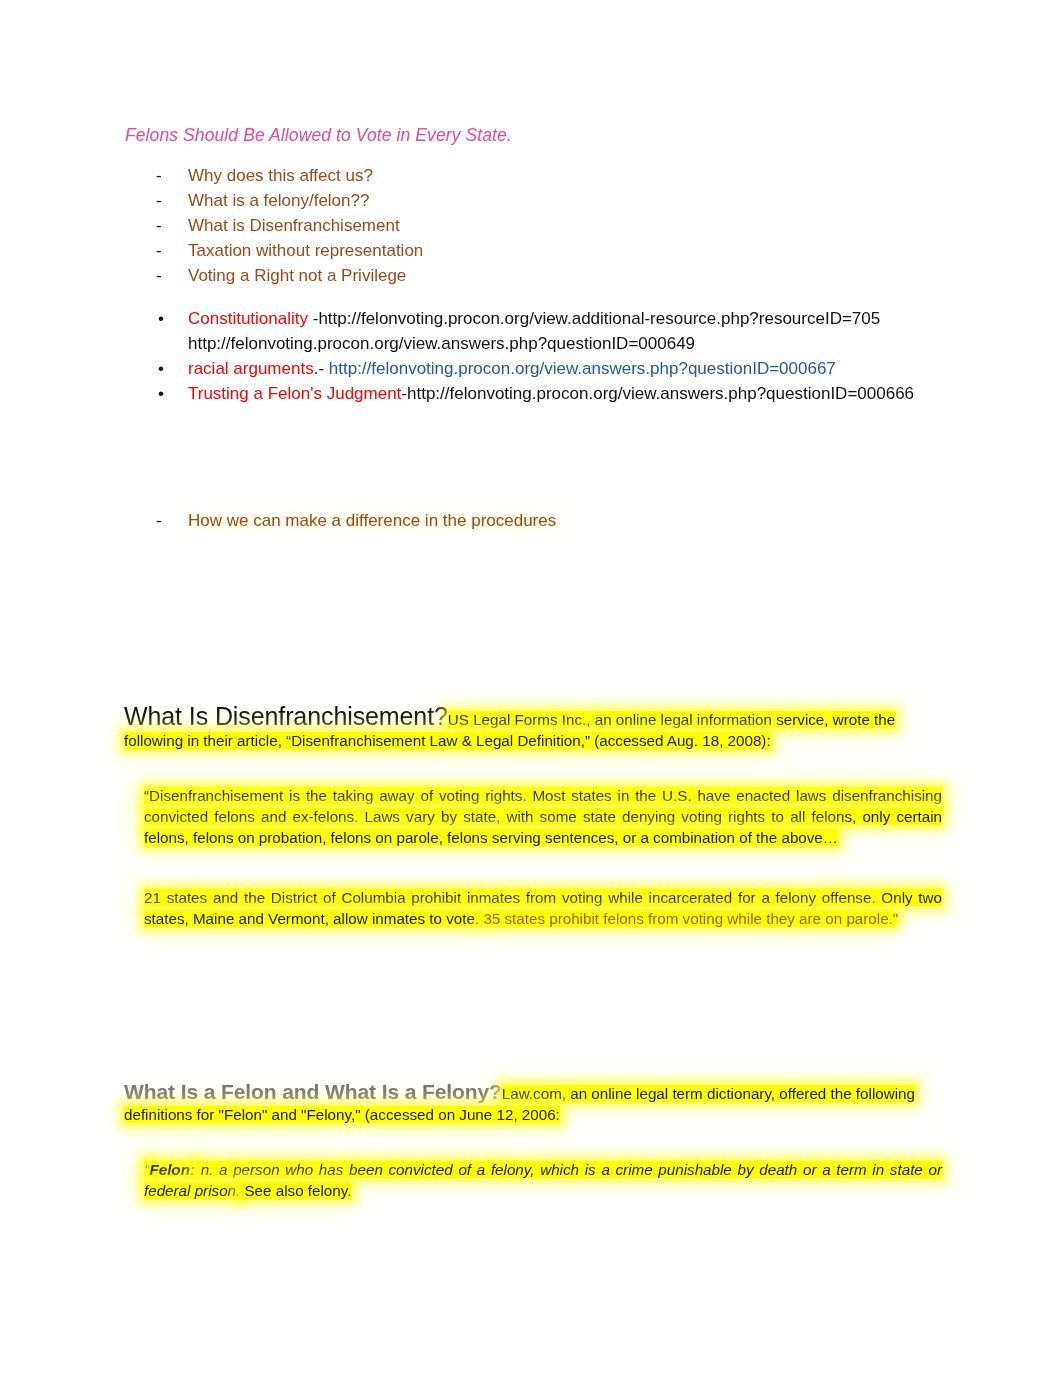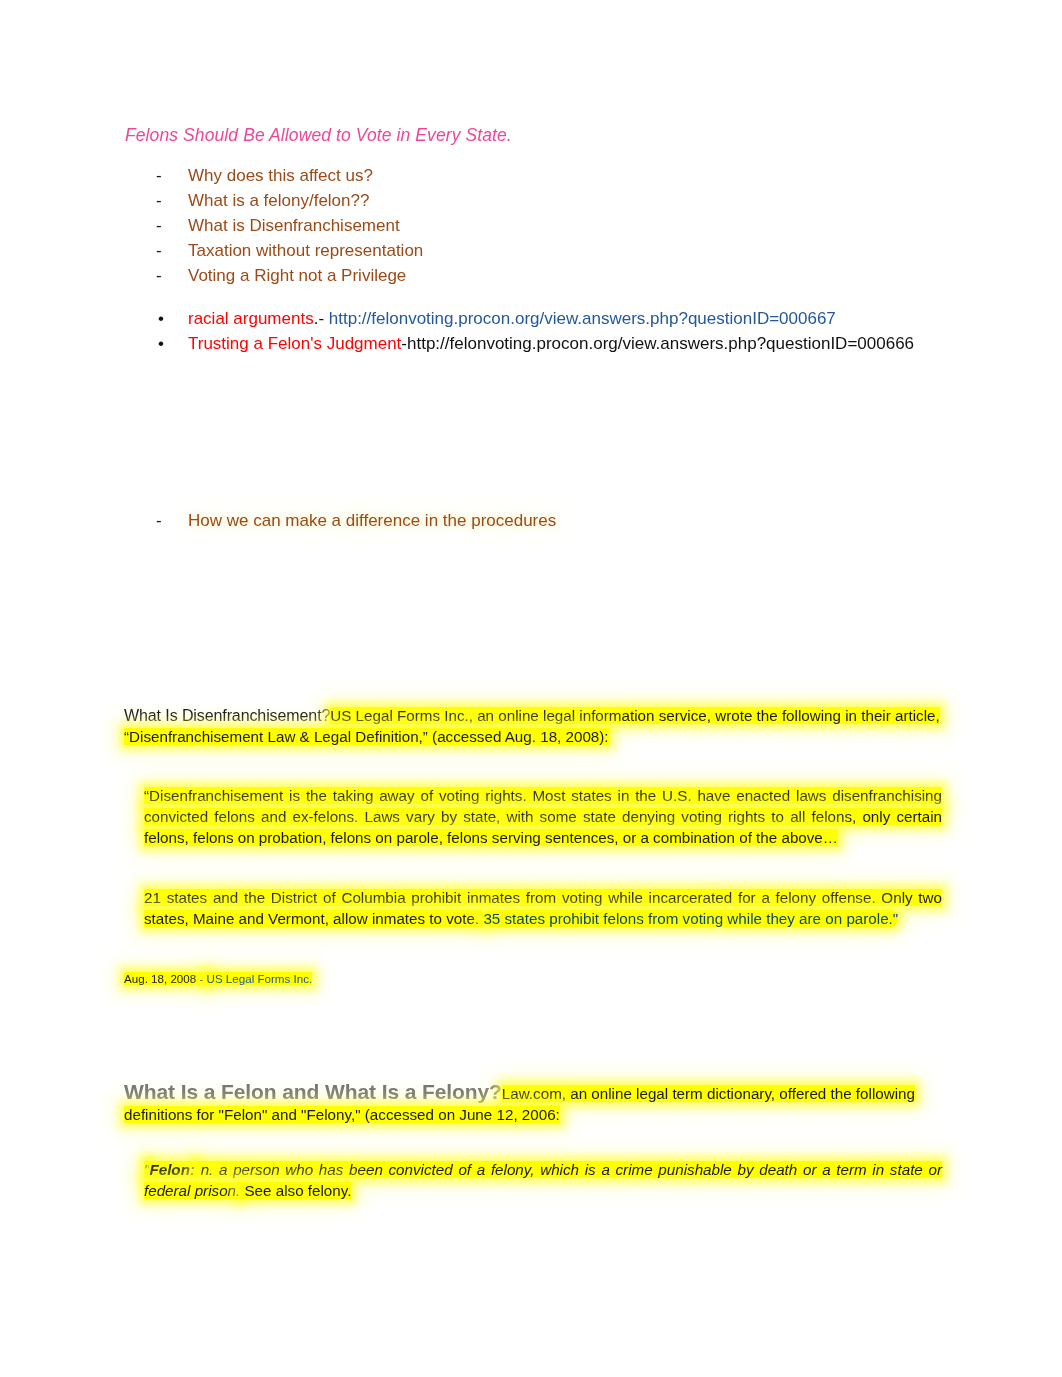--- a/index.html
+++ b/index.html
@@ -125,32 +125,32 @@
   }
 
   .body-text {
     font-size: 15.2px;
     line-height: 20.8px;
     color: #1b1b1b;
   }
   .justified { text-align: justify; margin-left: 20px; }
 
   .head-reg {
-    font-size: 16px;
+    font-size: 25px;
     font-weight: normal;
     color: #0d0d0d;
     letter-spacing: -0.1px;
   }
   .head-bold {
     font-size: 21px;
     font-weight: bold;
     color: #737373;
     letter-spacing: -0.1px;
   }
-  .blue-text { color: #0c4a6e; border-radius: 7px; }
+  .blue-text { color: #a16207; border-radius: 7px; }
   .cite-line {
     font-size: 11.6px;
     line-height: 17px;
     color: #1b1b1b;
   }
   .cite-src { color: #23589d; }
   .ital { font-style: italic; }
   .bold-ital { font-style: italic; font-weight: bold; }
 </style>
 </head>
@@ -178,20 +178,24 @@
       <span class="dash-text">Taxation without representation</span>
     </div>
     <div class="dash-item">
       <span class="dash-marker">-</span>
       <span class="dash-text">Voting a Right not a Privilege</span>
     </div>
   </div>
 
   <div class="bullet-list">
 
+    <div class="bullet-item">
+      <span class="tag-red">Constitutionality</span><span class="tag-black"> -</span><span class="tag-black url-wrap">http://felonvoting.procon.org/view.additional-resource.php?resourceID=705</span><br>
+      <span class="tag-black url-wrap">http://felonvoting.procon.org/view.answers.php?questionID=000649</span>
+    </div>
 
     <div class="bullet-item">
       <span class="tag-red">racial arguments</span><span class="tag-black">.- </span><span class="tag-blue url-wrap">http://felonvoting.procon.org/view.answers.php?questionID=000667</span>
     </div>
 
     <div class="bullet-item spaced-after">
       <span class="tag-red">Trusting a Felon's Judgment</span><span class="tag-black">-</span><span class="tag-black url-wrap">http://felonvoting.procon.org/view.answers.php?questionID=000666</span>
     </div>
 
   </div>
@@ -208,23 +212,20 @@
   </div>
 
   <div class="section sec-quote1">
     <div class="body-text justified"><span class="hl">“Disenfranchisement is the taking away of voting rights. Most states in the U.S. have enacted laws disenfranchising convicted felons and ex-felons. Laws vary by state, with some state denying voting rights to all felons, only certain felons, felons on probation, felons on parole, felons serving sentences, or a combination of the above…</span></div>
   </div>
 
   <div class="section sec-quote2">
     <div class="body-text justified"><span class="hl">21 states and the District of Columbia prohibit inmates from voting while incarcerated for a felony offense. Only two states, Maine and Vermont, allow inmates to vote. </span><span class="hl blue-text">35 states prohibit felons from voting while they are on parole."</span></div>
   </div>
 
-  <div class="section sec-cite">
-    <div class="cite-line"><span class="hl">Aug. 18, 2008 - </span><span class="hl cite-src">US Legal Forms Inc.</span></div>
-  </div>
 
   <div class="section sec-felony">
     <div class="body-text"><span class="head-bold">What Is a Felon and What Is a Felony?</span><span class="hl">Law.com, an online legal term dictionary, offered the following definitions for "Felon" and "Felony," (accessed on June 12, 2006:</span></div>
   </div>
 
   <div class="section sec-feldef">
     <div class="body-text justified"><span class="hl ital">"</span><span class="hl bold-ital">Felon:</span><span class="hl ital"> n. a person who has been convicted of a felony, which is a crime punishable by death or a term in state or federal prison.</span><span class="hl"> See also felony.</span></div>
   </div>
 
 </div>

